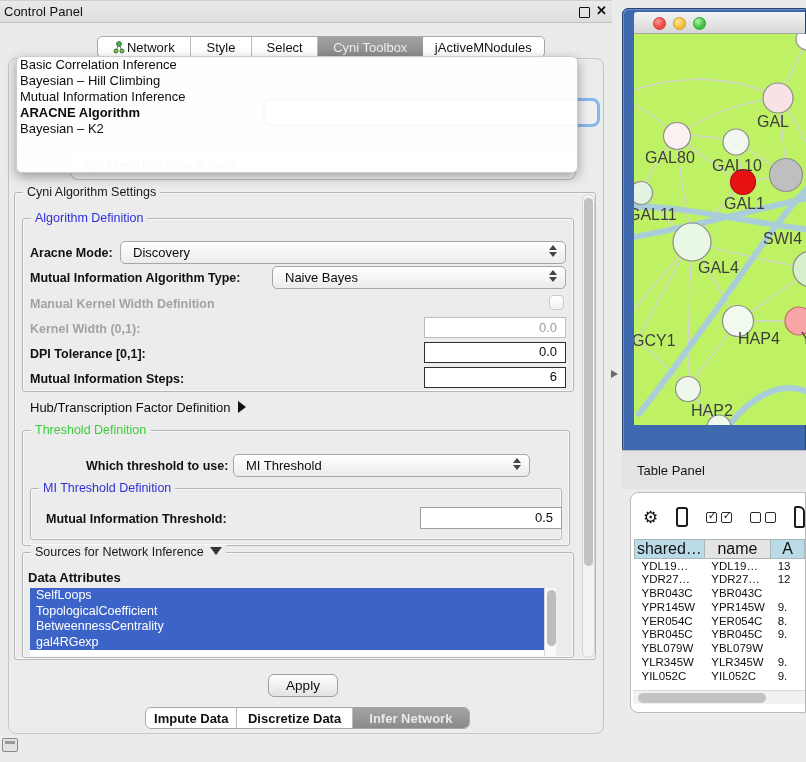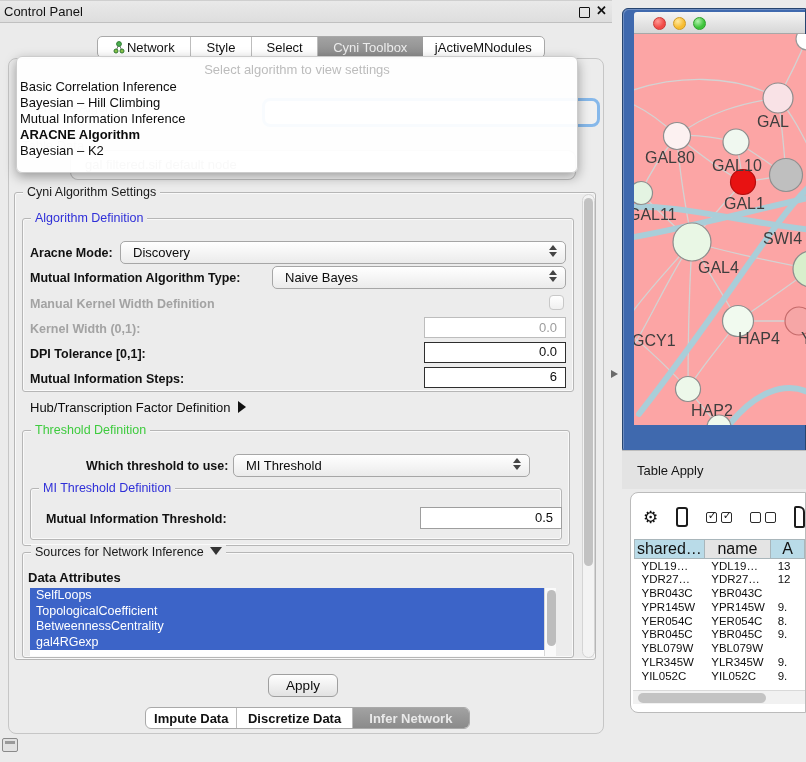--- a/index.html
+++ b/index.html
@@ -125,21 +125,21 @@
     background:#3f69ae; border:1px solid #27456f; border-radius:6px 0 0 6px;
     box-shadow:inset 1px 1px 0 rgba(255,255,255,0.25); }
   .net-titlebar { position:absolute; left:11px; top:3px; right:0; height:22px;
     background:linear-gradient(#f4f4f4,#d7d7d7); border-bottom:1px solid #a8a8a8;
     border-radius:3px 0 0 0; }
   .light { position:absolute; top:4.5px; width:13px; height:13px; border-radius:50%; }
   .light.red    { left:19px;  background:radial-gradient(circle at 35% 30%, #ff9a94, #f14a47 60%); border:1px solid #ca3a36; }
   .light.yellow { left:39px; background:radial-gradient(circle at 35% 30%, #ffe9a0, #f7bc30 60%); border:1px solid #cf9a22; }
   .light.green  { left:59px; background:radial-gradient(circle at 35% 30%, #b4f3ae, #3dc33a 60%); border:1px solid #2fa02c; }
   .net-canvas { position:absolute; left:11px; top:25px; width:173px; height:391px;
-    background:#fca5a5; overflow:hidden; }
+    background:#bef264; overflow:hidden; }
   .net-canvas svg text { font-family:"Liberation Sans", sans-serif; font-size:16px; fill:#3e3e3e; }
 
   
   .tp-strip { left:622px; top:450px; width:184px; height:39px; background:#e3e3e3;
     border-top:1px solid #bdbdbd; font-size:13px; color:#161616;
     display:flex; align-items:center; padding-left:15px; }
   .tp-box { left:630px; top:492px; width:176px; height:221px; background:#ffffff;
     border:1px solid #bbbbbb; border-radius:8px 0 0 8px; overflow:hidden; }
   .tp-toolbar { position:absolute; left:0; top:8px; width:100%; height:32px;
     display:flex; align-items:center; gap:18px; padding-left:12px; }
@@ -201,21 +201,20 @@
       <span>jActiveMNodules</span>
     </div>
   </div>
 
 <div class="abs ghost-label" style="left:22px; top:100px;">Inference Algorithm</div>
 <div class="abs ghost-combo"></div>
 <div class="abs ghost-label" style="left:22px; top:138px;">Table Data</div>
 <div class="abs ghost-field">gal filtered.sif default node</div>
 
 <div class="abs dropdown">
-  <div class="dd-head">Select algorithm to view settings</div>
   <div id="dd-items">
       <div class="dd-item">Basic Correlation Inference</div>
       <div class="dd-item">Bayesian – Hill Climbing</div>
       <div class="dd-item">Mutual Information Inference</div>
       <div class="dd-item bold">ARACNE Algorithm</div>
       <div class="dd-item">Bayesian – K2</div>
     </div>
 </div>
 
 <div class="abs group" style="left:14px; top:192px; width:582px; height:468px;">
@@ -368,21 +367,21 @@
         <text x="129" y="210">SWI4</text>
         <text x="-2" y="312">GCY1</text>
         <text x="104" y="310">HAP4</text>
         <text x="167" y="310">Y</text>
         <text x="57" y="382">HAP2</text>
       </svg>
   </div>
 </div>
 
 <div class="abs tp-strip">
-  <span>Table Apply</span>
+  <span>Table Panel</span>
 </div>
 
 <div class="abs tp-box">
   <div class="tp-toolbar">
     <span class="gear">⚙</span>
     <span class="split-icon"></span>
     <span class="cbpair">
         <span class="cb checked"></span>
         <span class="cb checked"></span>
       </span>

